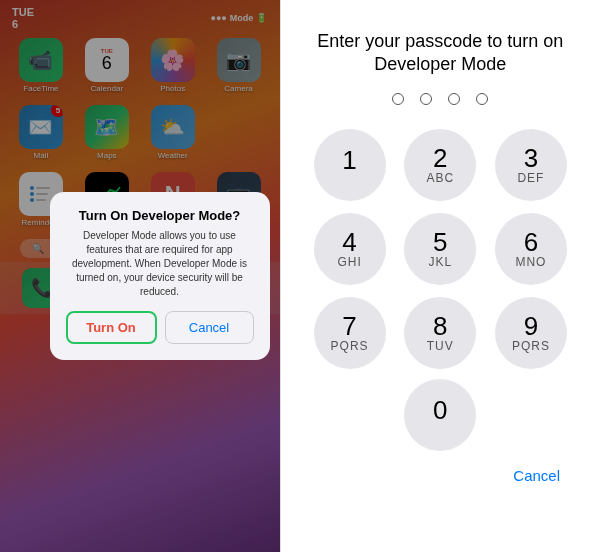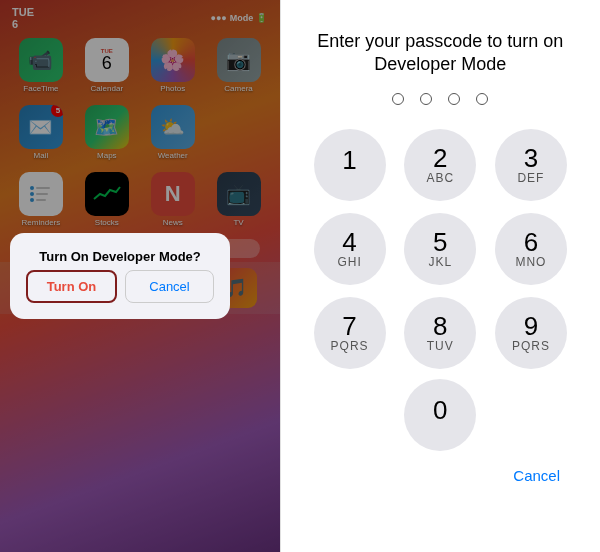--- a/index.html
+++ b/index.html
@@ -127,21 +127,21 @@
       background: rgba(200,200,200,0.15);
     }
 
     
     .modal-overlay {
       position: absolute;
       top: 0; left: 0; right: 0; bottom: 0;
       background: rgba(0,0,0,0.4);
       display: flex;
       align-items: center;
-      justify-content: flex-start;
+      justify-content: flex-end;
       z-index: 10;
     }
 
     .modal-box {
       background: #f2f2f7;
       border-radius: 14px;
       padding: 16px;
       width: 220px;
       margin: 0 10px;
     }
@@ -163,21 +163,21 @@
     }
 
     .modal-buttons {
       display: flex;
       gap: 8px;
     }
 
     .btn-turn-on {
       flex: 1;
       padding: 7px 0;
-      border: 2px solid #7f1d1d;
+      border: 2px solid #22c55e;
       background: transparent;
       color: #e74c3c;
       border-radius: 8px;
       font-size: 13px;
       font-weight: 600;
       cursor: pointer;
     }
 
     .btn-cancel-modal {
       flex: 1;
@@ -389,20 +389,21 @@
   <div class="bottom-dock">
     <div class="dock-icon" style="background:linear-gradient(135deg,#27ae60,#2ecc71);border-radius:9px;">📞</div>
     <div class="dock-icon" style="background:linear-gradient(135deg,#3498db,#5dade2);border-radius:9px;">🧭</div>
     <div class="dock-icon" style="background:linear-gradient(135deg,#27ae60,#2ecc71);border-radius:9px;">💬</div>
     <div class="dock-icon" style="background:linear-gradient(135deg,#e74c3c,#f39c12);border-radius:9px;">🎵</div>
   </div>
 
   <div class="modal-overlay">
     <div class="modal-box">
       <div class="modal-title">Turn On Developer Mode?</div>
+      <div class="modal-body">Developer Mode allows you to use features that are required for app development. When Developer Mode is turned on, your device security will be reduced.</div>
       <div class="modal-buttons">
         <button class="btn-turn-on">Turn On</button>
         <button class="btn-cancel-modal">Cancel</button>
       </div>
     </div>
   </div>
 </div>
 
 <div class="divider-v"></div>
 

